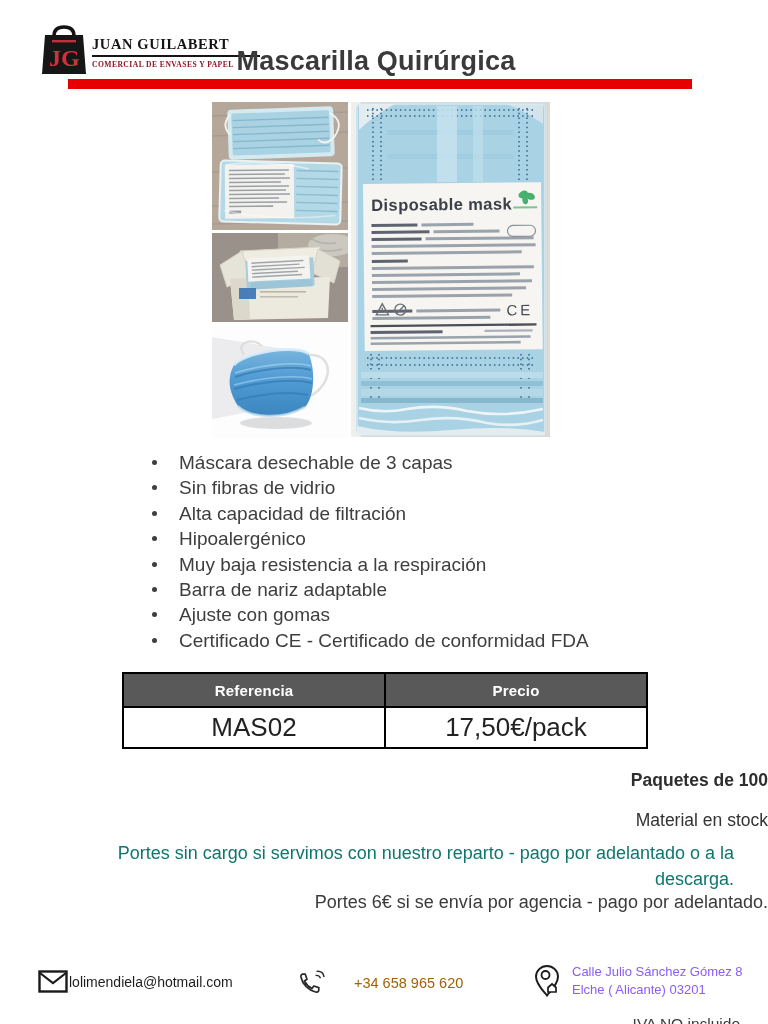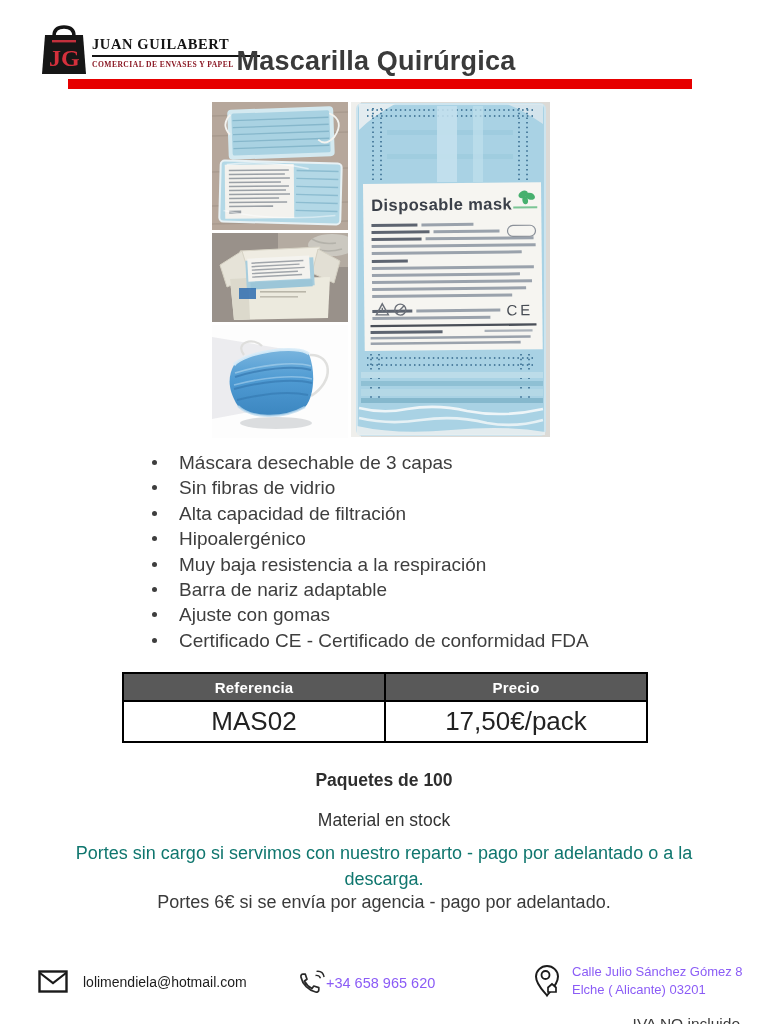--- a/index.html
+++ b/index.html
@@ -23,34 +23,34 @@
   .tileC{left:212px;top:309px}
   .tileD{left:351px;top:86px}
 
   
   .features{position:absolute;left:148px;top:434px;width:520px;list-style:none}
   .features li{position:relative;padding-left:31px;font-size:19px;line-height:25.4px;color:#3e3e3e}
   .features li::before{content:"";position:absolute;left:4px;top:10px;width:5px;height:5px;border-radius:50%;background:#3e3e3e}
 
   
   .price-table{position:absolute;left:122px;top:656px;width:526px;border-collapse:collapse;table-layout:fixed}
-  .price-table th{background:#595959;color:#fff;font-size:15px;font-weight:bold;height:28px;border:2px solid #000;letter-spacing:.2px}
+  .price-table th{background:#595959;color:#fff;font-size:15px;font-weight:bold;height:34px;border:2px solid #000;letter-spacing:.2px}
   .price-table td{background:#fff;color:#222;font-size:26px;height:41px;text-align:center;border:2px solid #000}
 
   
-  .note{position:absolute;text-align:center;color:#333}
+  .note{position:absolute;text-align:right;color:#333}
   .note-pack{left:0;top:754px;width:768px;font-size:17.5px;font-weight:bold;color:#2e2e2e}
   .note-stock{left:0;top:794px;width:768px;font-size:17.5px}
   .note-ship1{left:34px;top:824px;width:700px;font-size:18px;line-height:26px;color:#0f766e}
   .note-ship2{left:0;top:876px;width:768px;font-size:18px;color:#3a3a3a}
 
   
   .f-group{position:absolute;display:flex;align-items:center}
-  .f-email{left:38px;top:954px;gap:15px;font-size:14px;color:#1d1d1d}
-  .f-phone{left:296px;top:952px;font-size:14.5px;color:#8b5cf6}
+  .f-email{left:38px;top:954px;gap:1px;font-size:14px;color:#1d1d1d}
+  .f-phone{left:296px;top:952px;gap:28px;font-size:14.5px;color:#a16207}
   .f-addr{left:533px;top:947px;gap:11px;font-size:13px;color:#8b5cf6}
   .f-addr .lines{line-height:17.5px}
   .iva{position:absolute;right:28px;top:999px;font-size:15.5px;color:#3c3c3c}
 </style>
 </head>
 <body>
 
 <div class="page">
 
   <svg class="logo" viewBox="0 0 56 54">

